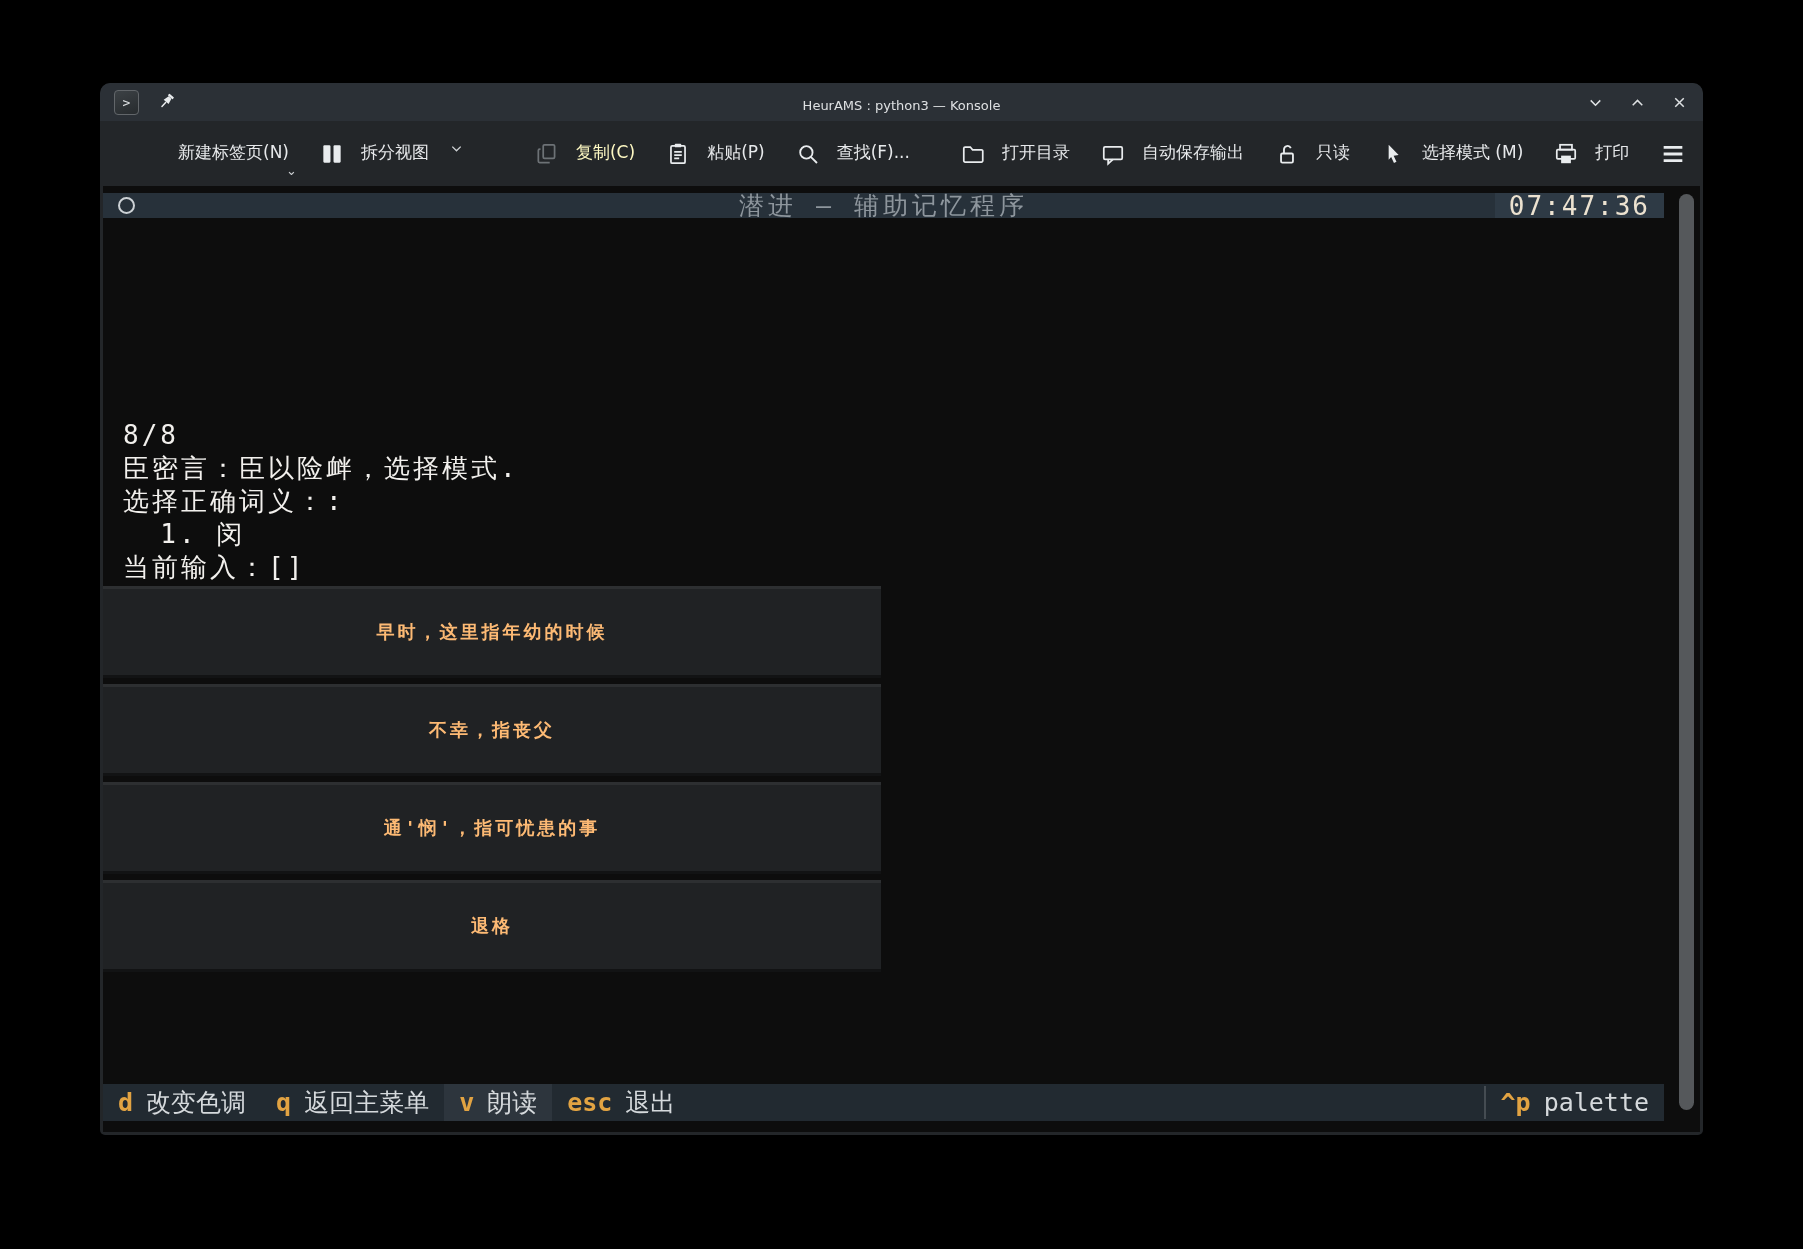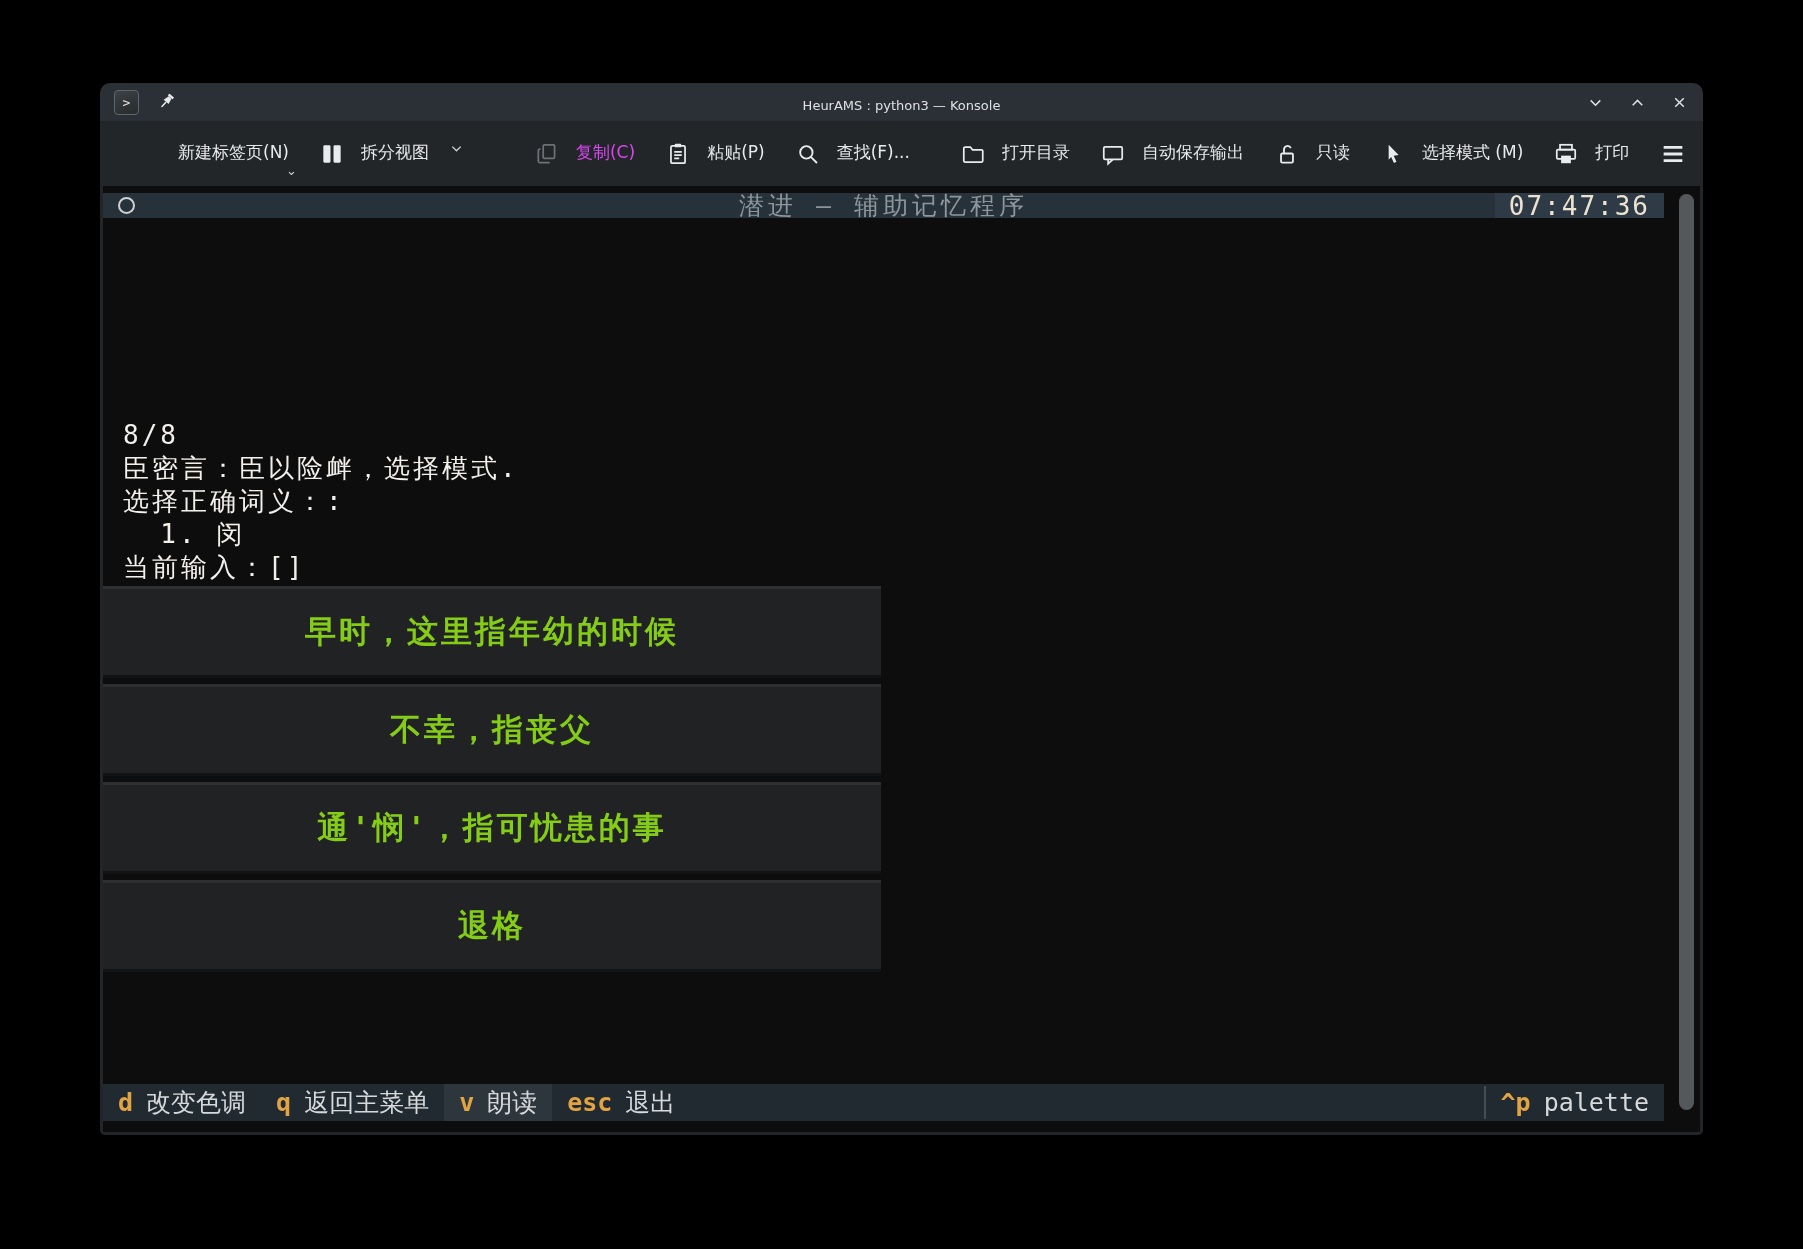--- a/index.html
+++ b/index.html
@@ -37,21 +37,21 @@
   
   .toolbar {
     height:65px; background:#232629; flex:0 0 auto;
     display:flex; align-items:center; padding:0 20px; gap:30px;
   }
   .tb {
     position:relative; display:flex; align-items:flex-start; gap:16px;
     background:none; border:none; color:#e7e9eb; font-size:17px;
     font-family:inherit; white-space:nowrap; cursor:default;
   }
-  .tb.disabled { color:#d946ef; }
+  .tb.disabled { color:#fef9c3; }
   .tb.disabled svg * { stroke:#6d7276; }
   .tb .sub-chevron { position:absolute; right:-8px; bottom:-11px; color:#cdd0d3; font-size:13px; }
   .tb .inline-chevron { margin-left:4px; display:flex; }
   .tb-gap-1 { margin-left:40px; }
   .tb-gap-2 { margin-left:20px; }
   .hamburger { margin-left:auto; }
   svg { display:block; }
 
   
   .terminal {
@@ -82,21 +82,21 @@
     white-space:pre; color:#f2f0ed; font-size:26px; line-height:33px; letter-spacing:3px;
   }
 
   .options { margin-top:2px; width:778px; }
   .option {
     height:92px; margin-bottom:6px; background:#202224;
     border-top:3px solid #2d2f31; border-bottom:3px solid #121314;
     display:flex; align-items:center; justify-content:center; cursor:default;
   }
   .option span {
-    color:#84cc16; font-weight:bold; font-size:31px; letter-spacing:3px;
+    color:#fdba74; font-weight:bold; font-size:18px; letter-spacing:3px;
   }
 
   .tui-footer {
     position:absolute; left:0; right:36px; bottom:11px; height:37px;
     background:#222a31; display:flex; align-items:stretch; font-size:25px;
   }
   .binding { display:flex; align-items:center; gap:13px; padding:0 15px; cursor:default; }
   .binding.hl { background:#2d353d; }
   .binding .key { color:#e2a342; font-weight:bold; }
   .binding .lbl { color:#d5d9dc; }

